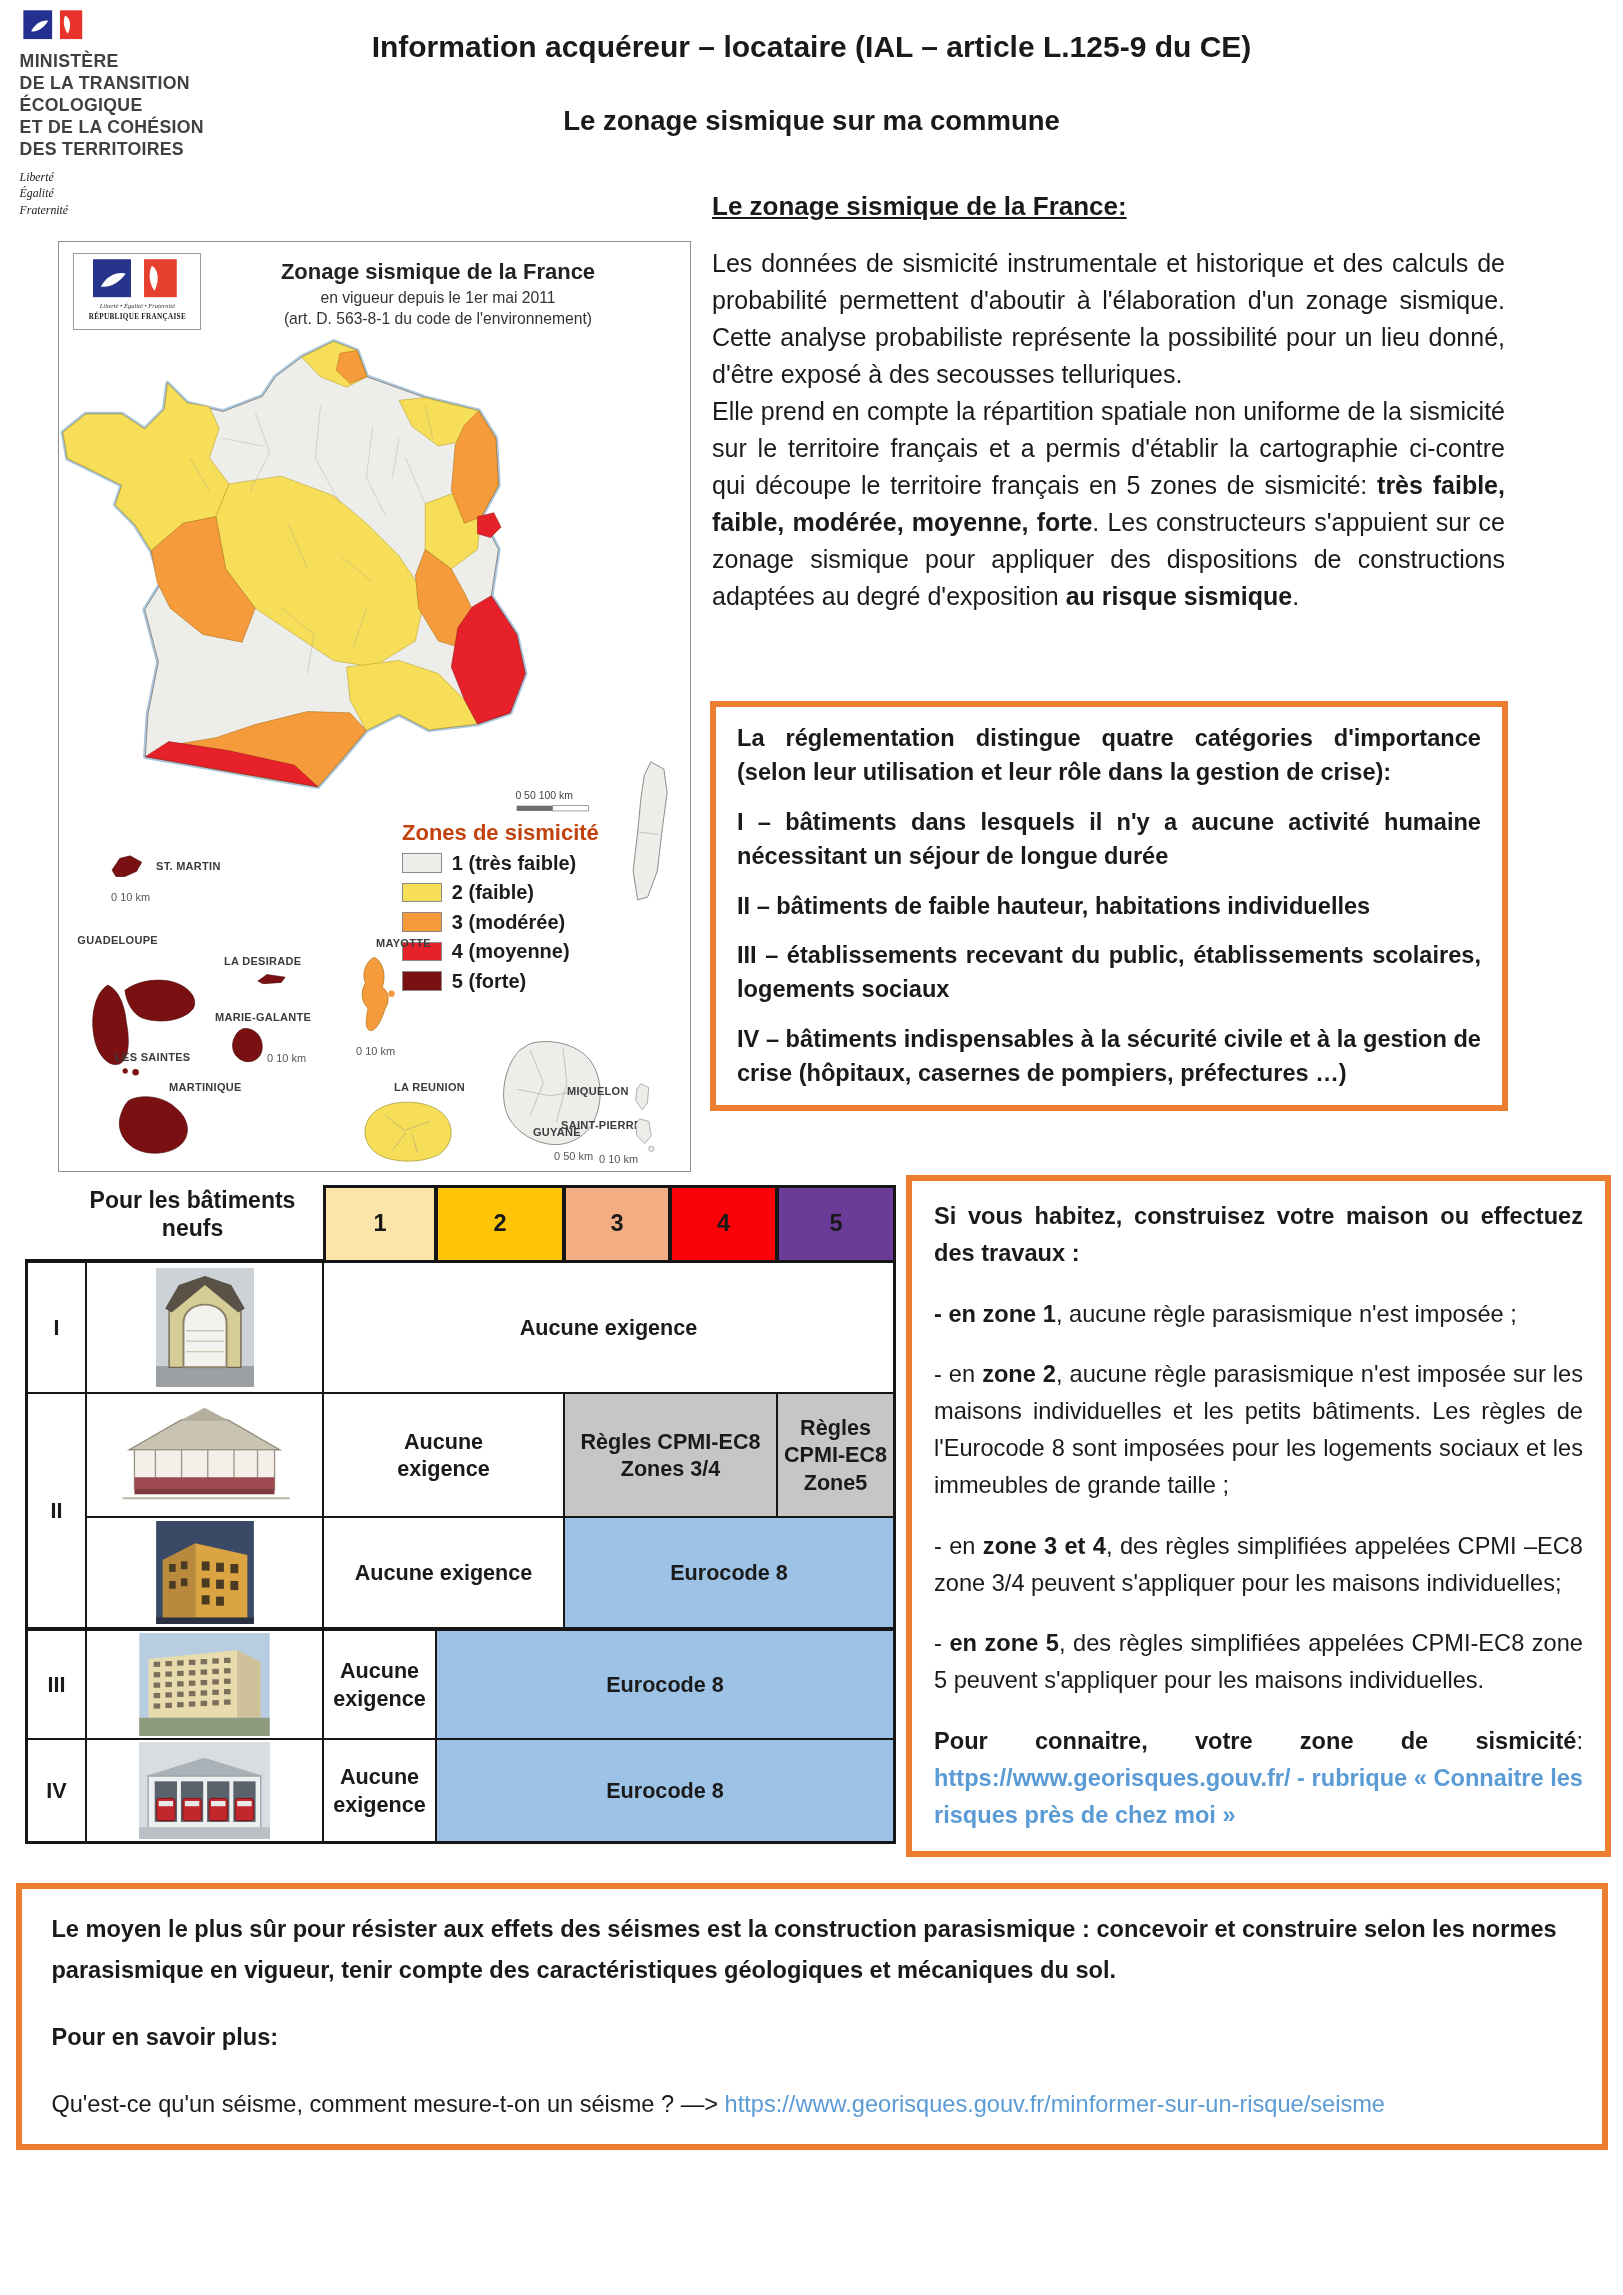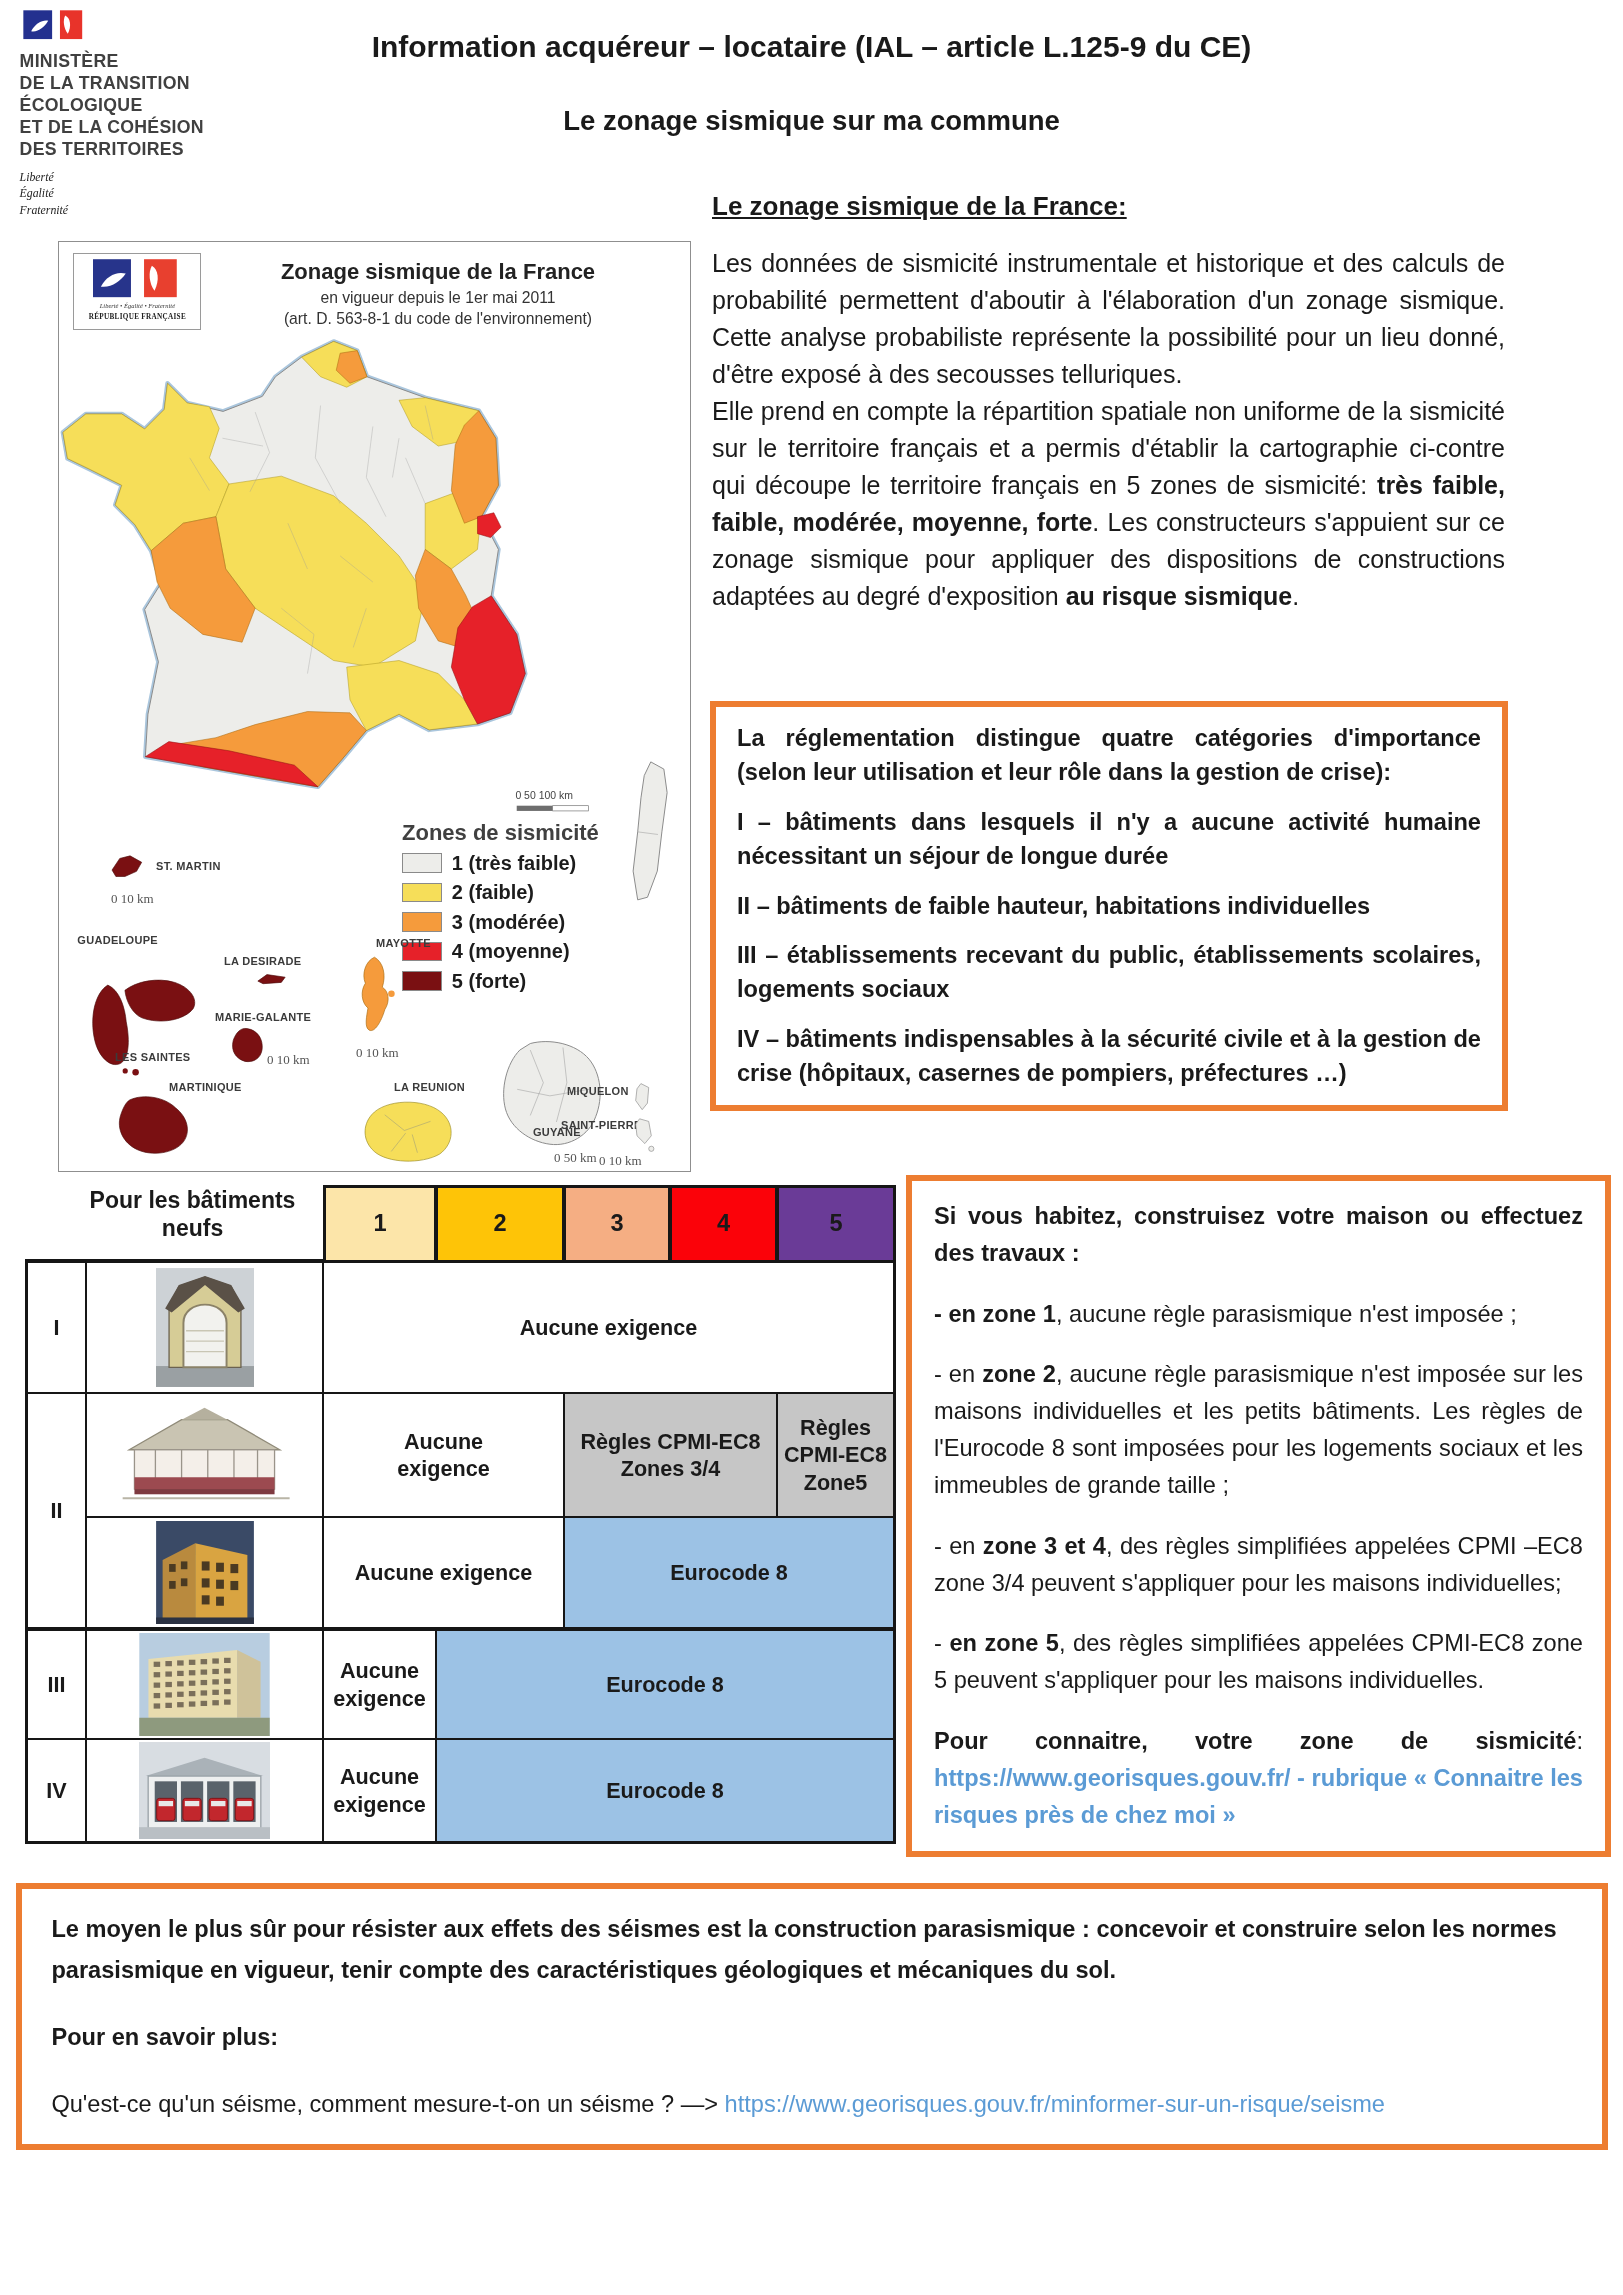--- a/index.html
+++ b/index.html
@@ -22,27 +22,27 @@
   .map-logo-caption{left:0;top:48px;width:126px;text-align:center;font-size:6.5px;line-height:8.5px;color:#333;
                     font-family:"Liberation Serif","DejaVu Serif",serif;font-style:italic;}
   .map-logo-caption2{left:0;top:59px;width:126px;text-align:center;font-size:7.2px;letter-spacing:0.3px;color:#222;font-weight:700;
                      font-family:"Liberation Serif","DejaVu Serif",serif;font-style:normal;}
   .map-title{left:137px;top:17px;width:484px;text-align:center;font-weight:700;font-size:22px;color:#222;}
   .map-sub1{left:137px;top:47px;width:484px;text-align:center;font-size:15.7px;color:#333;}
   .map-sub2{left:137px;top:68px;width:484px;text-align:center;font-size:15.7px;color:#333;}
   .france-svg{left:0;top:0;width:631px;height:926px;}
 
   .map-legend{left:343px;top:578px;width:281px;}
-  .legend-title{font-weight:700;font-size:22px;color:#404040;margin-bottom:6.5px;}
+  .legend-title{font-weight:700;font-size:22px;color:#c2410c;margin-bottom:6.5px;}
   .legend-row{display:flex;align-items:center;margin-bottom:8.5px;height:21px;}
   .legend-swatch{width:38px;height:17.7px;border:0.7px solid #8a8a8a;margin-right:9.8px;flex:0 0 auto;}
   .legend-label{font-weight:700;font-size:20px;color:#1c1c1c;white-space:nowrap;}
 
   .isl-label{position:absolute;font-weight:700;font-size:11px;letter-spacing:0.3px;color:#3b3b3b;white-space:nowrap;}
-  .isl-scale{position:absolute;font-size:13px;color:#555;white-space:nowrap;font-family:Liberation Serif, serif;}
+  .isl-scale{position:absolute;font-size:11px;color:#555;white-space:nowrap;}
 
   
   .intro-heading{left:712px;top:191px;width:798px;font-weight:700;font-size:26px;text-decoration:underline;}
   .intro-paragraph{left:712px;top:245px;width:793px;font-size:25px;line-height:37px;text-align:justify;white-space:pre-line;}
 
   .orange-box{border:6.5px solid #ED7D31;background:#fff;}
   .categories-box{left:710px;top:701px;width:798px;padding:14.4px 21px;box-sizing:border-box;}
   .categories-box p{margin:0 0 15.7px 0;font-weight:700;font-size:23.6px;line-height:34px;text-align:justify;}
   .categories-box p:last-child{margin-bottom:0;}
 

